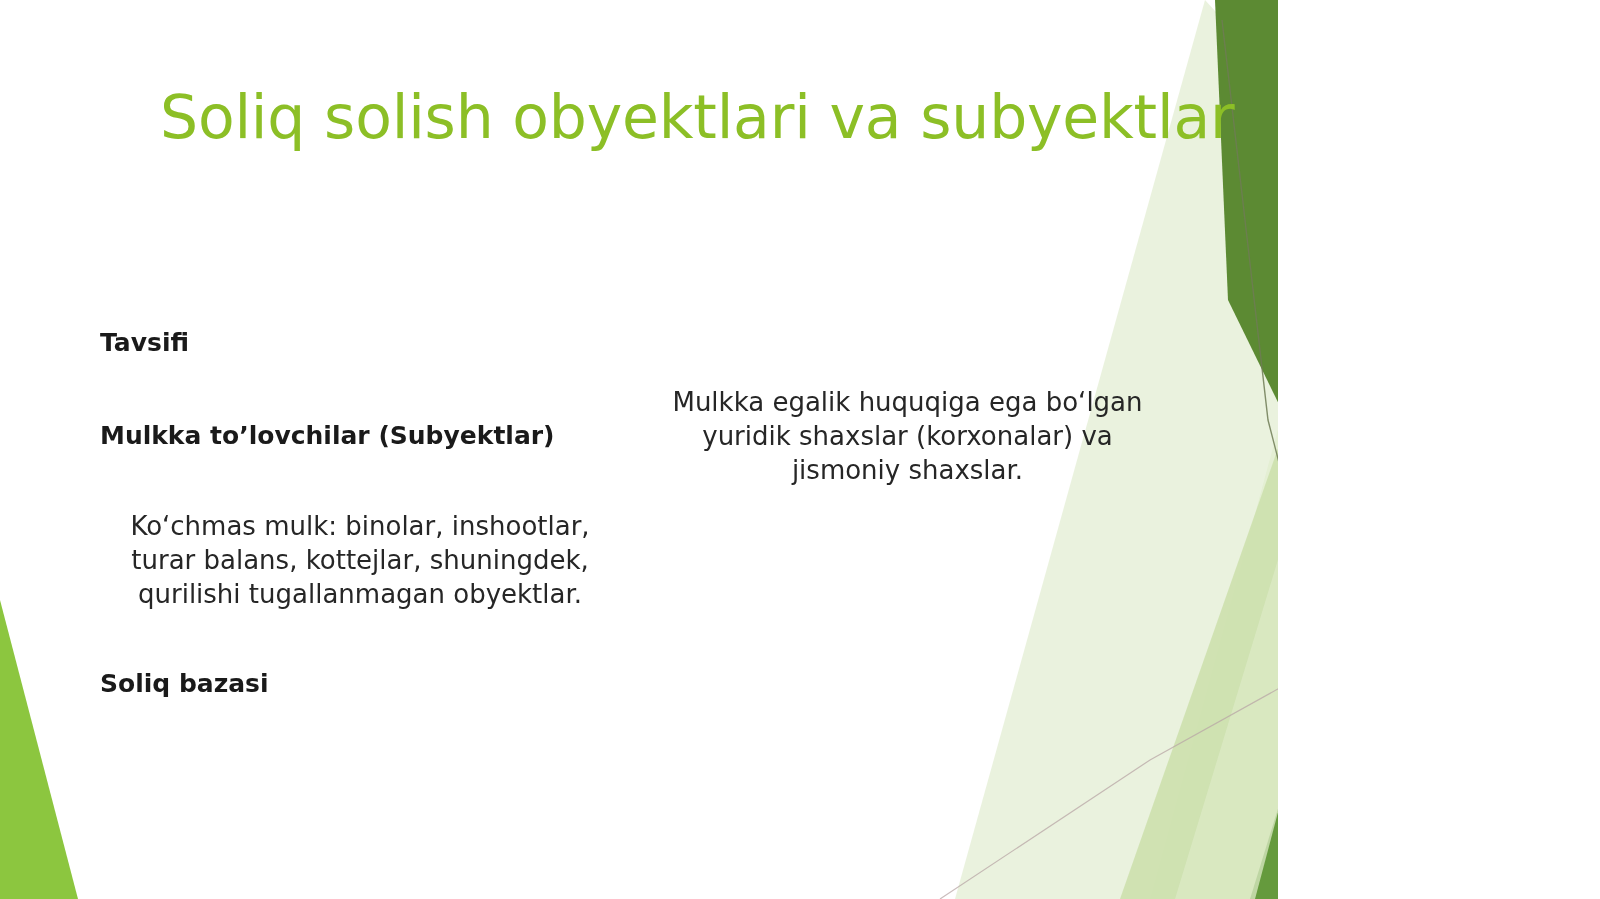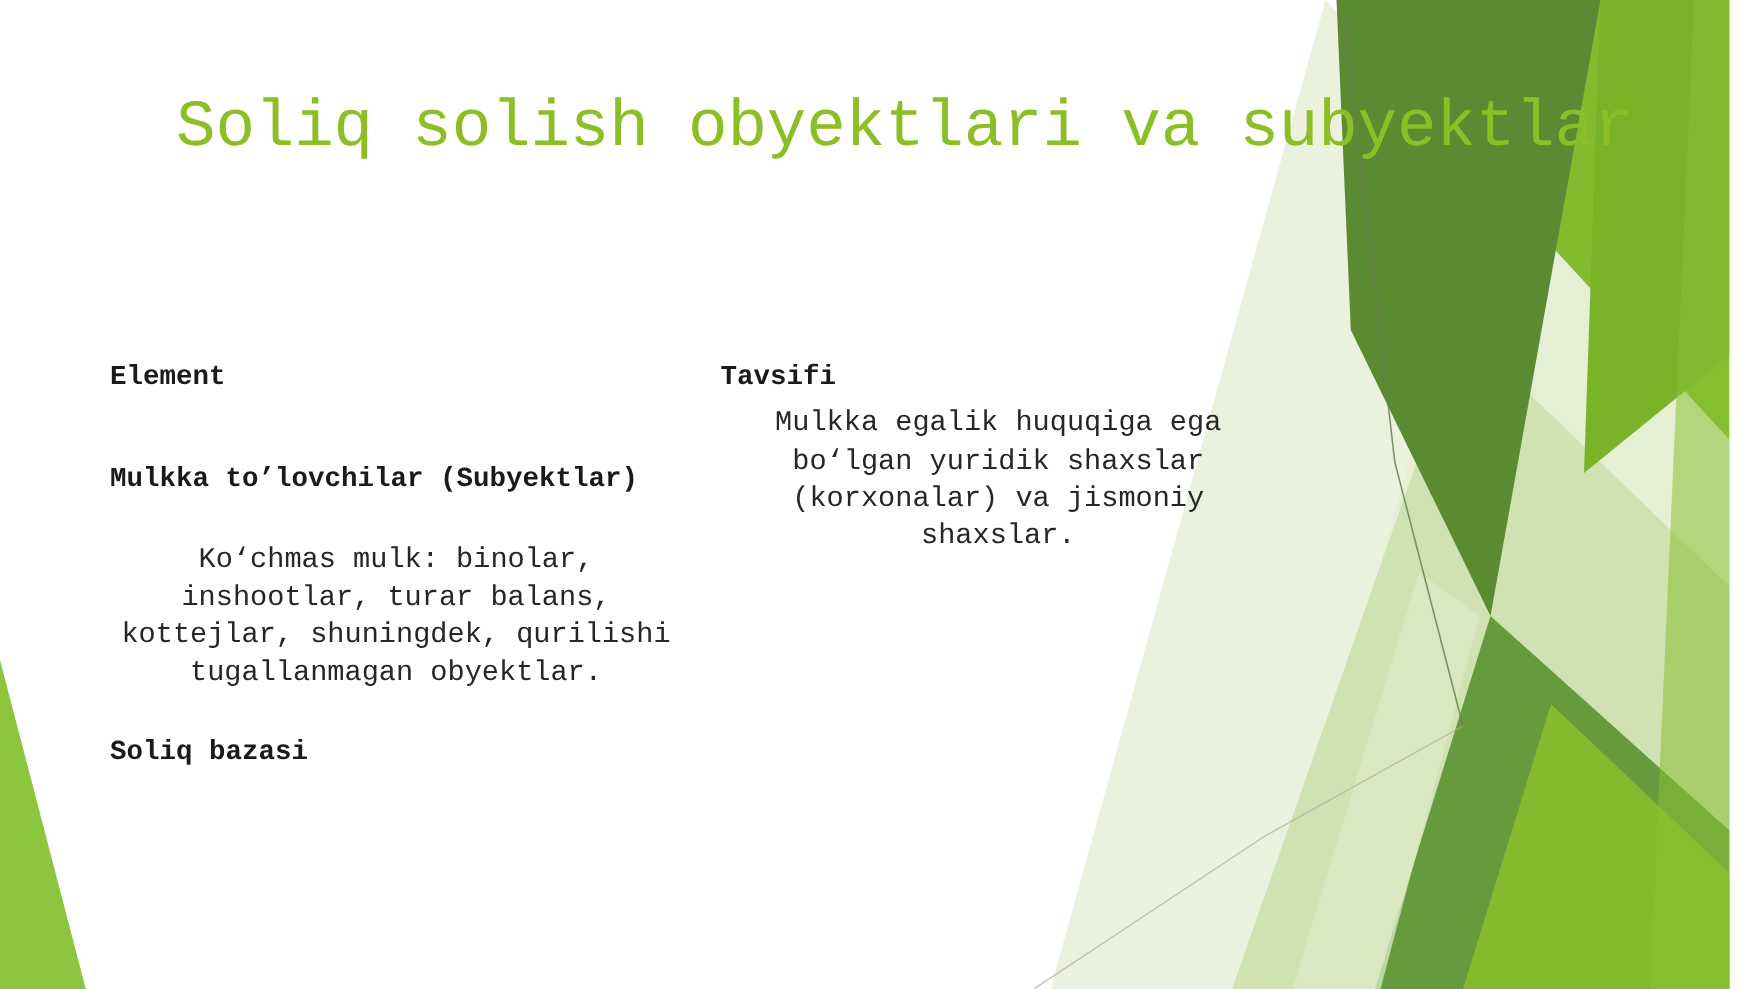--- a/index.html
+++ b/index.html
@@ -5,25 +5,24 @@
   html, body {
     margin: 0;
     padding: 0;
     background: #ffffff;
   }
   body {
     font-family: "DejaVu Sans", sans-serif;
   }
   #slide {
     position: relative;
-    width: 1572px;
+    width: 1278px;
     height: 899px;
     background: #ffffff;
     overflow: hidden;
-    font-family: Liberation Mono, monospace;
   }
 
   
   .decor-layer {
     position: absolute;
     inset: 0;
     width: 1600px;
     height: 899px;
     pointer-events: none;
   }
@@ -120,23 +119,20 @@
 
     <polyline points="1222,20 1268,420 1330,660" fill="none" stroke="#6E7B55" stroke-width="1.4" opacity="0.85"></polyline>
     <polyline points="940,899 1150,760 1330,660" fill="none" stroke="#B8A6A6" stroke-width="1.2" opacity="0.75"></polyline>
   </svg>
 
   <div class="title">Soliq solish obyektlari va subyektlar</div>
 
   <div class="table">
 
     <div class="trow row-head">
-      <div class="cell-element">
-        <div class="head-text">Element</div>
-      </div>
       <div class="cell-desc">
         <div class="head-text">Tavsifi</div>
       </div>
     </div>
 
     <div class="trow row-body-1">
       <div class="cell-element">
         <div class="elem-text">Mulkka to’lovchilar (Subyektlar)</div>
       </div>
       <div class="cell-desc">

